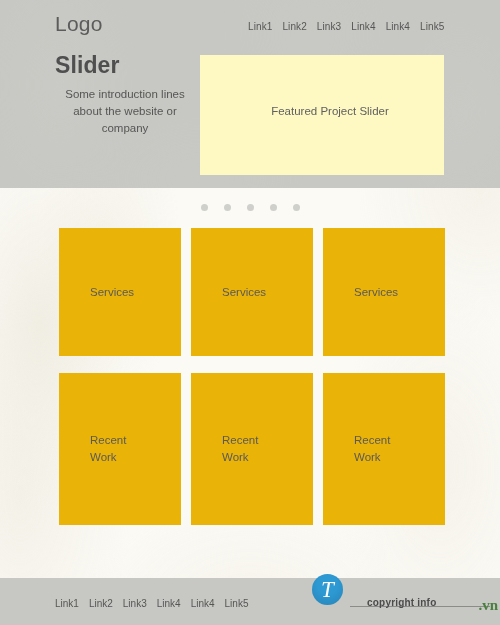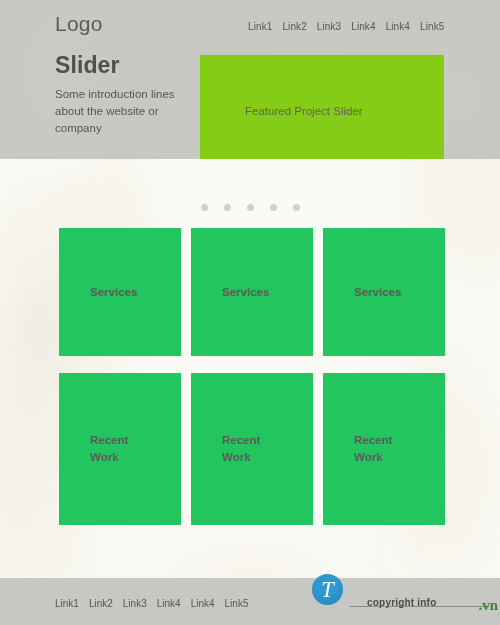--- a/index.html
+++ b/index.html
@@ -37,23 +37,24 @@
       radial-gradient(ellipse 200px 240px at 96% 30%, rgba(230,224,208,0.55) 0%, rgba(230,224,208,0) 62%),
       radial-gradient(ellipse 170px 300px at 88% 75%, rgba(228,222,205,0.5) 0%, rgba(228,222,205,0) 62%),
       radial-gradient(ellipse 260px 180px at 50% 98%, rgba(231,225,209,0.5) 0%, rgba(231,225,209,0) 64%);
   }
 
   
   #header-band {
     position: absolute;
     left: 0; top: 0;
     width: 500px;
-    height: 159px;
+    height: 188px;
     background: #c7c7c3;
     overflow: hidden;
+    text-align: center;
   }
   #header-texture {
     position: absolute;
     inset: 0;
     pointer-events: none;
     opacity: 0.30;
     background:
       radial-gradient(ellipse 130px 210px at 12% 45%, rgba(209,209,204,0.9) 0%, rgba(209,209,204,0) 62%),
       radial-gradient(ellipse 150px 190px at 62% 18%, rgba(205,205,200,0.85) 0%, rgba(205,205,200,0) 60%),
       radial-gradient(ellipse 120px 170px at 92% 60%, rgba(208,208,203,0.8) 0%, rgba(208,208,203,0) 62%),
@@ -98,21 +99,21 @@
     font-size: 11.5px;
     line-height: 17px;
     color: #565656;
   }
 
   .slider-box {
     position: absolute;
     left: 200px; top: 55px;
     width: 244px;
     height: 120px;
-    background: #84cc16;
+    background: #fef9c3;
   }
   .slider-box .slider-label {
     position: absolute;
     left: 45px; top: 48px;
     width: 170px;
     font-size: 11.5px;
     line-height: 17px;
     color: #606060;
   }
 
@@ -140,22 +141,21 @@
     display: flex;
     gap: 10px;
   }
   #services-row { top: 228px; }
   #work-row     { top: 373px; }
 
   .card {
     position: relative;
     width: 122px;
     height: 128px;
-    background: #22c55e;
-    font-weight: bold;
+    background: #eab308;
   }
   .card .card-label {
     position: absolute;
     left: 31px;
     top: 50%;
     transform: translateY(-50%);
     font-size: 11.5px;
     line-height: 17px;
     color: #5a5a5a;
     white-space: pre-line;

